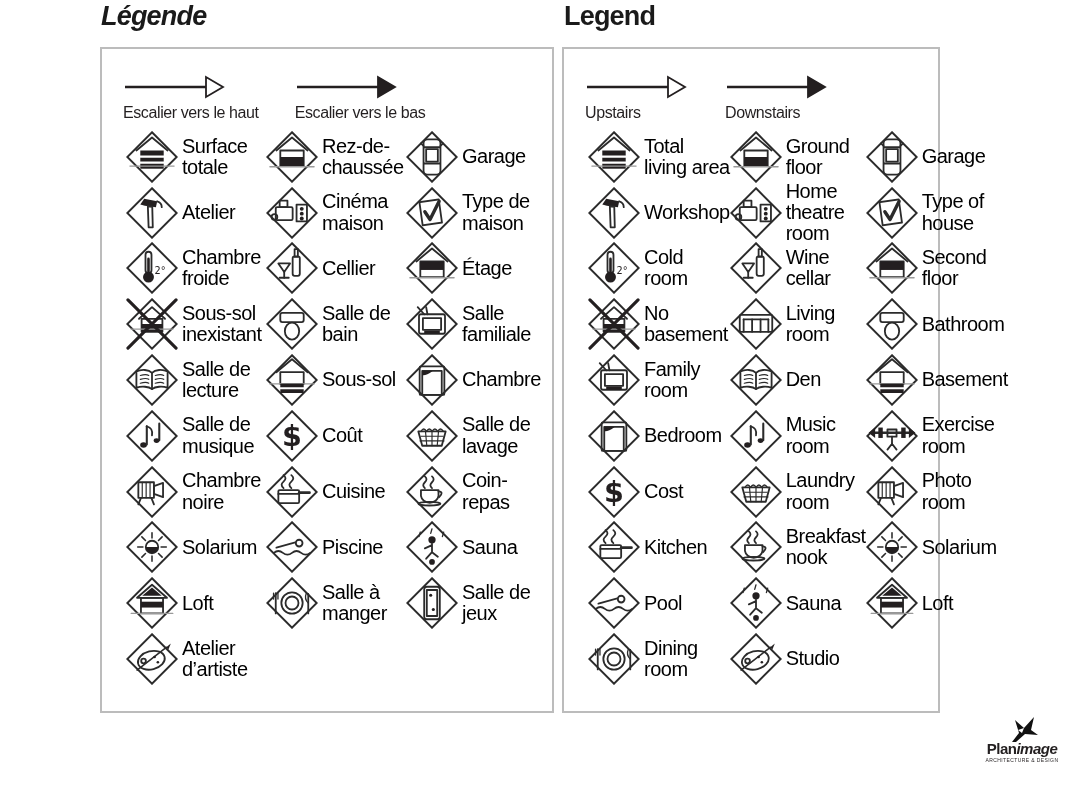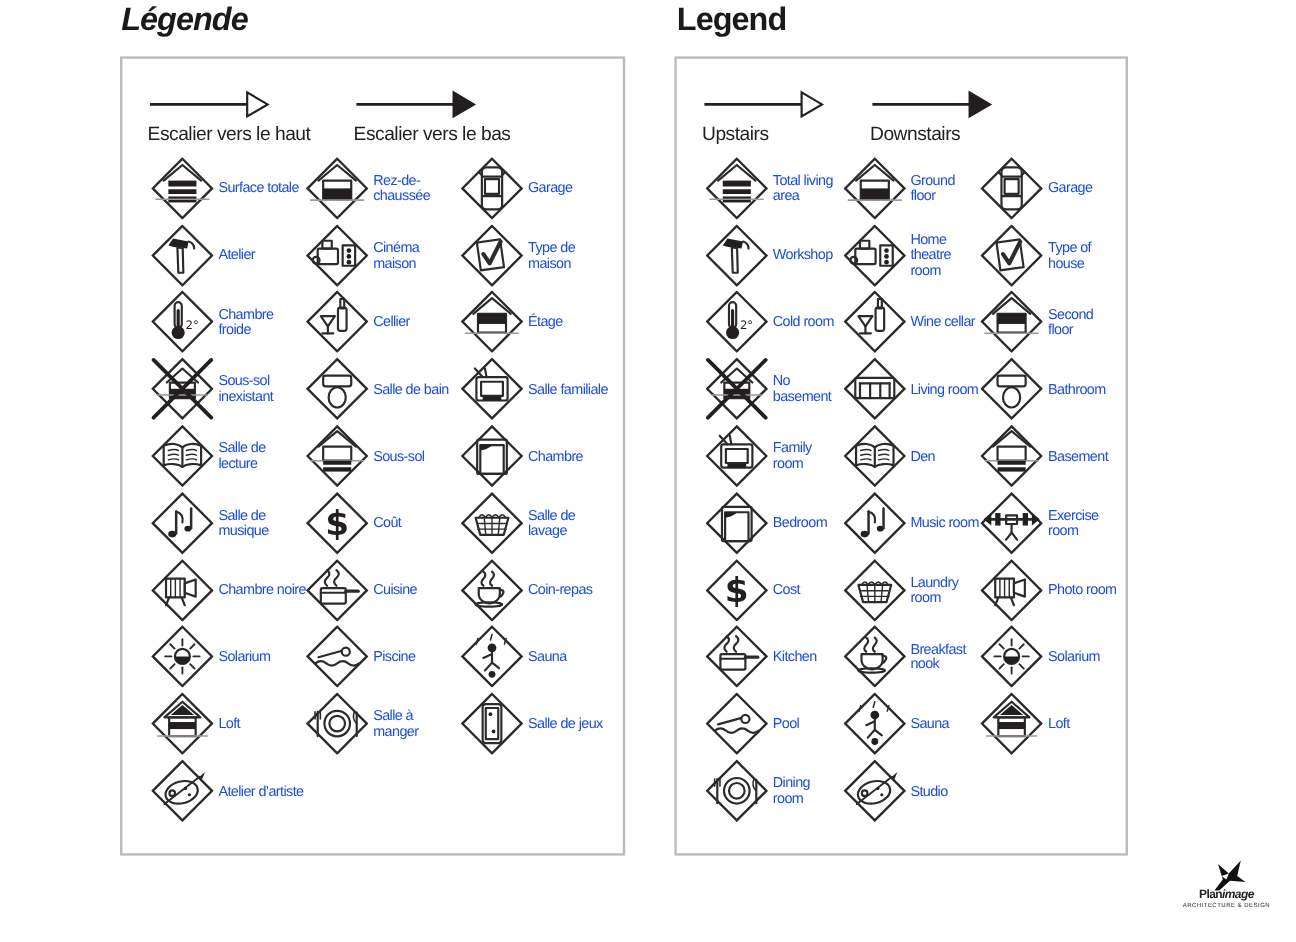--- a/index.html
+++ b/index.html
@@ -6,43 +6,43 @@
   body{
     width:1080px;height:785px;position:relative;background:#ffffff;
     font-family:"Liberation Sans",sans-serif;color:#231f20;overflow:hidden;
   }
   .title{
     position:absolute;top:1px;font-size:27px;font-weight:bold;letter-spacing:-0.8px;color:#1a1a1a;
   }
   #title-fr{left:101px;font-style:italic;}
   #title-en{left:564px;}
   .panel{
-    position:absolute;top:47px;height:666px;width:421px;background:#fff;
+    position:absolute;top:47px;height:666px;width:454px;background:#fff;
     border:2px solid #bcbcbc;box-sizing:border-box;
   }
   #panel-fr{left:100px;}
   #panel-en{left:562px;width:378px;}
   .arrows{position:absolute;top:24px;left:21px;display:flex;gap:36px;}
   .arrow-block{display:flex;flex-direction:column;align-items:flex-start;}
   .arrow-block svg{display:block;height:28px;}
   .arrow-label{font-size:16px;letter-spacing:-0.4px;margin-top:3px;white-space:nowrap;}
   .grid{
     position:absolute;top:80px;left:24px;right:6px;
     display:grid;grid-template-columns:1fr 1fr 1fr;grid-auto-rows:55.8px;
     align-items:center;
   }
   .cell{display:flex;align-items:center;gap:4px;}
   .dicon{width:52px;height:52px;flex:0 0 auto;}
-  .label{font-size:12px;line-height:1.07;letter-spacing:-0.5px;color:#1d4ed8;}
+  .label{font-size:20px;line-height:1.07;letter-spacing:-0.5px;color:#000000;}
   .logo{
     position:absolute;left:972px;top:716px;width:100px;
     display:flex;flex-direction:column;align-items:center;
   }
   .logo svg{display:block;}
-  .logo-name{font-size:10px;line-height:1;white-space:nowrap;margin-top:-2px;}
+  .logo-name{font-size:15px;line-height:1;white-space:nowrap;margin-top:-2px;}
   .logo-name .bold{font-weight:bold;letter-spacing:-0.5px;}
   .logo-name .ital{font-style:italic;font-weight:bold;letter-spacing:-0.5px;}
   .logo-tagline{font-size:5px;letter-spacing:0.4px;margin-top:1px;white-space:nowrap;}
 </style>
 </head>
 <body>
 
 <div class="title" id="title-fr">Légende</div>
 <div class="title" id="title-en">Legend</div>
 

